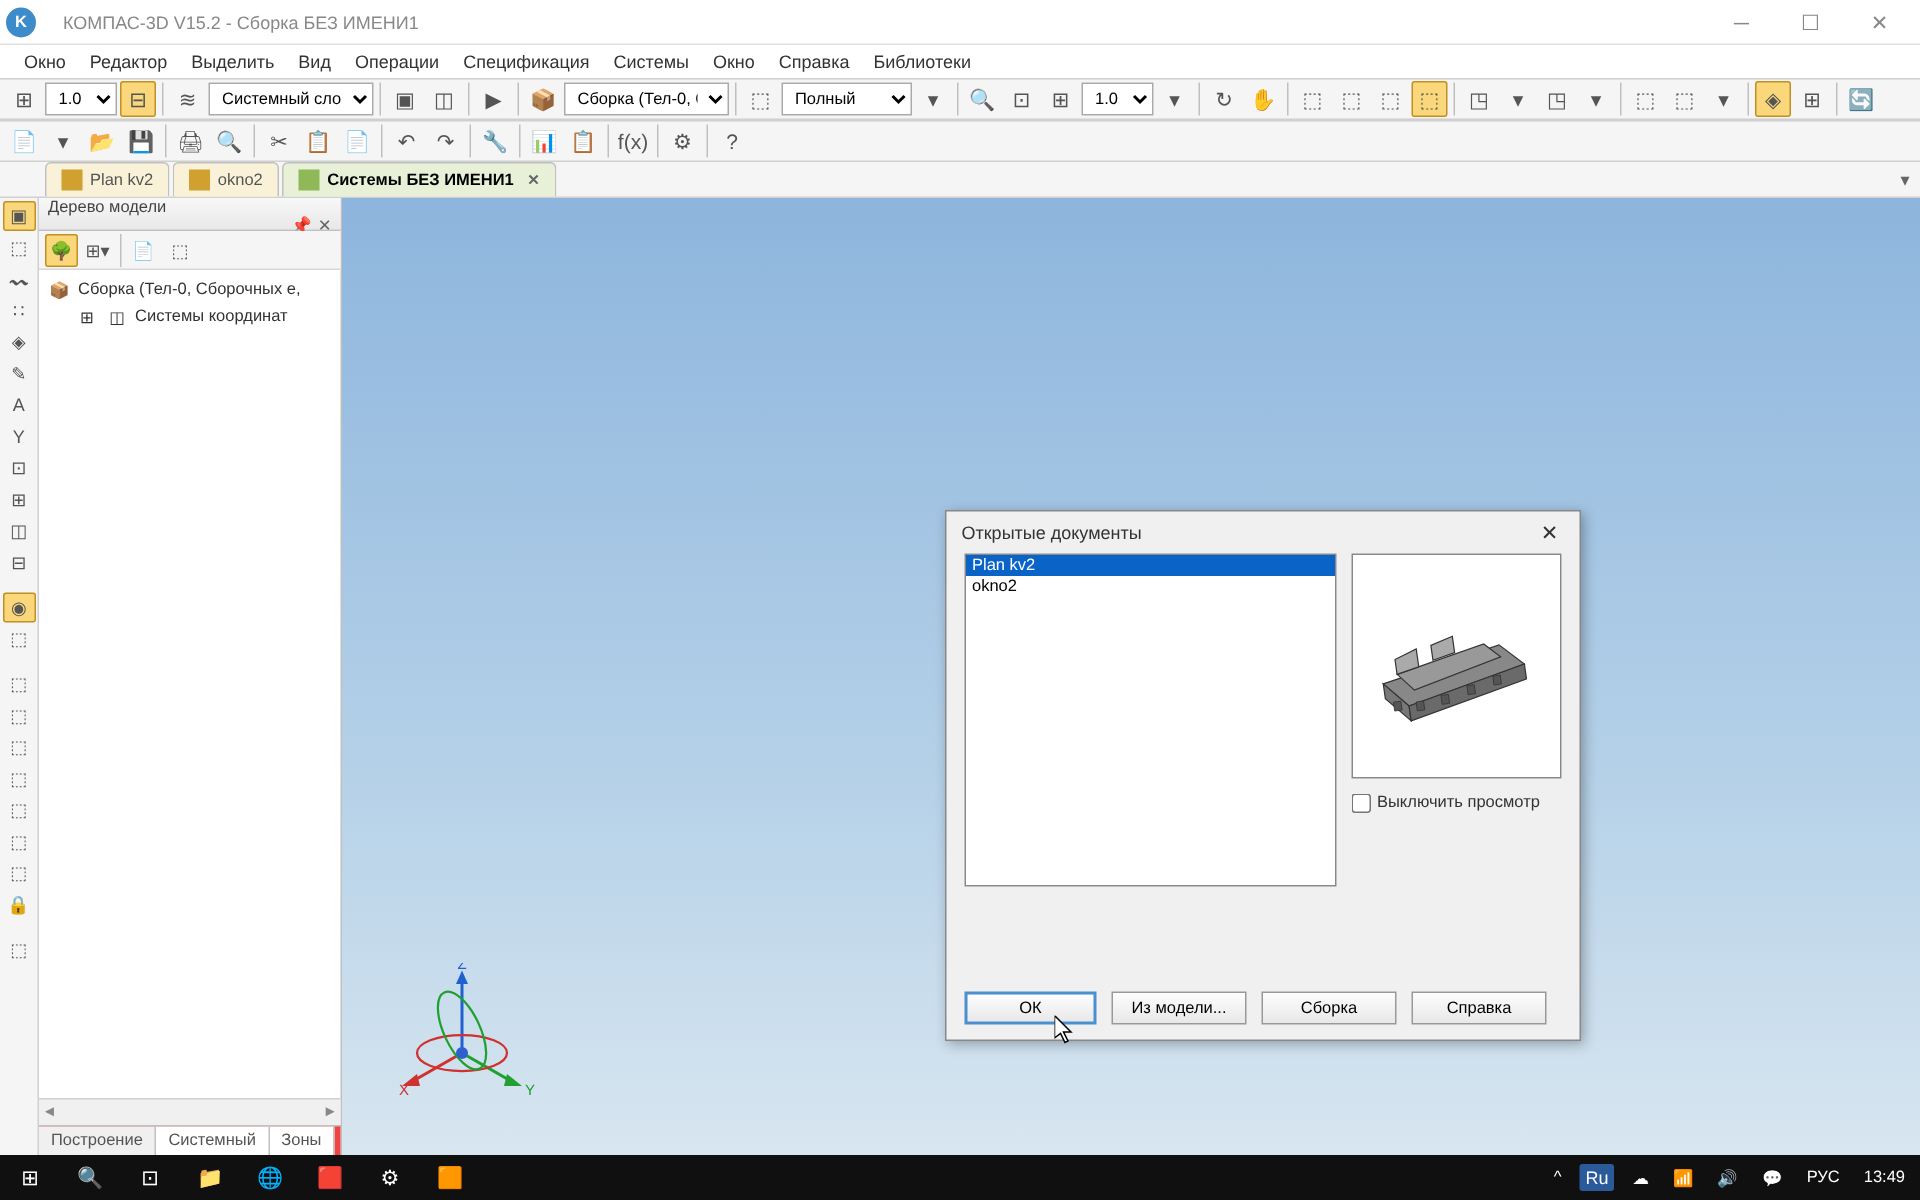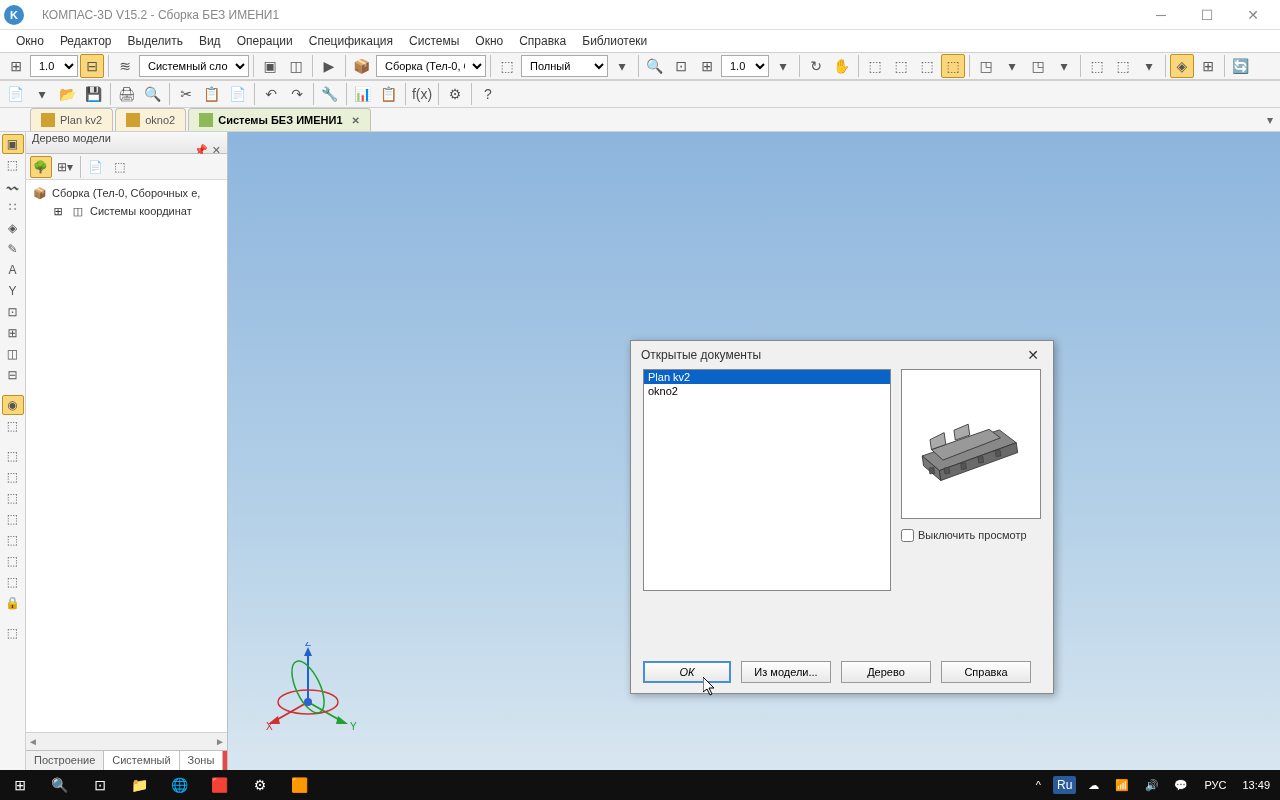--- a/index.html
+++ b/index.html
@@ -70,21 +70,21 @@
   .dialog-body { padding: 0 12px; display: flex; gap: 10px; }
   .doc-list { width: 298px; height: 222px; background: #fff; border: 1px solid #888; }
   .doc-list-item { padding: 1px 4px; font-size: 11px; }
   .doc-list-item.selected { background: #0a63c7; color: #fff; }
   .preview-box { width: 140px; }
   .preview-img { width: 140px; height: 150px; background: #fff; border: 1px solid #888; display: flex; align-items: center; justify-content: center; }
   .preview-checkbox { margin-top: 10px; display: flex; align-items: flex-start; gap: 4px; font-size: 11px; color: #333; }
   .preview-checkbox input { width: 13px; height: 13px; }
   .dialog-buttons { position: absolute; bottom: 10px; left: 12px; right: 12px; display: flex; gap: 10px; }
   .dlg-btn { width: 90px; height: 22px; background: linear-gradient(#fdfdfd,#e8e8e8); border: 1px solid #999; font-size: 11px; display: flex; align-items: center; justify-content: center; }
-  .dlg-btn.primary { border: 2px solid #4a90d0; width: 88px; font-style: italic; }
+  .dlg-btn.primary { border: 2px solid #4a90d0; width: 88px; }
   
   
   .cursor { position: absolute; left: 475px; top: 545px; font-size: 16px; color: #000; z-index: 100; pointer-events: none; }
   
   
   .bottom-bar { height: 28px; background: #fff; border-top: 1px solid #d0d0d0; padding: 4px 30px; }
   .bottom-input { width: 100%; height: 20px; border: 1px solid #c0c0c0; background: #fff; }
   
   
   .taskbar { position: absolute; bottom: 0; left: 0; right: 0; height: 30px; background: #101010; display: flex; align-items: center; }
@@ -334,21 +334,21 @@
           </div>
           <label class="preview-checkbox">
             <input type="checkbox" style="">
             <span>Выключить просмотр</span>
           </label>
         </div>
       </div>
       <div class="dialog-buttons">
         <div class="dlg-btn primary">ОК</div>
         <div class="dlg-btn">Из модели...</div>
-        <div class="dlg-btn">Дерево</div>
+        <div class="dlg-btn">Сборка</div>
         <div class="dlg-btn">Справка</div>
       </div>
     </div>
 
     <div class="cursor">
       <svg width="16" height="20" viewBox="0 0 16 20">
         <polygon points="0,0 0,15 4,12 7,18 9,17 6,11 11,11" fill="#fff" stroke="#000" stroke-width="1"></polygon>
       </svg>
     </div>
   </div>

